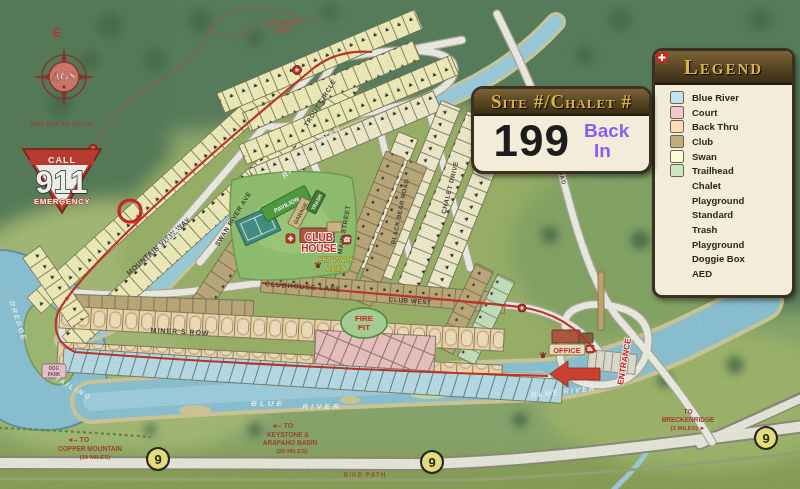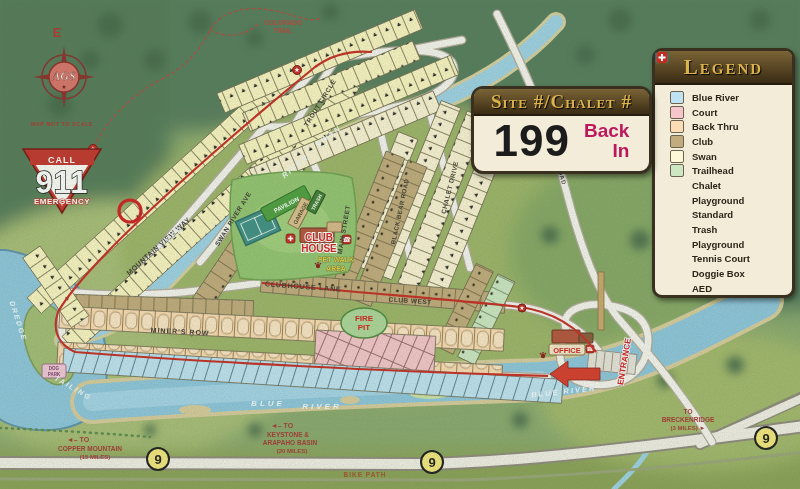--- a/index.html
+++ b/index.html
@@ -12,21 +12,21 @@
   #legend .panel-head{font-size:21px;letter-spacing:2px;line-height:32px;height:32px;}
   .lg-row{display:flex;align-items:center;height:14.7px;padding-left:14px;}
   .lg-ic{width:15px;height:13px;display:flex;align-items:center;justify-content:center;flex:0 0 15px;}
   .lg-sw{width:12px;height:11px;border:1px solid #6b6350;border-radius:2px;}
   .lg-lb{font-size:9.5px;font-weight:bold;color:#2b2418;padding-left:8px;white-space:nowrap;}
   
   #sitesign{left:471px;top:86px;width:181px;height:88px;border-radius:12px;}
   #sitesign .panel-head{font-size:19px;letter-spacing:1px;line-height:25px;height:25px;border-radius:8px 8px 0 0;}
   #sitesign .body{display:flex;align-items:center;justify-content:center;gap:14px;height:50px;}
   #sitesign .num{font-size:44px;font-weight:bold;color:#1c1c1c;letter-spacing:1px;}
-  #sitesign .ori{font-size:19px;font-weight:bold;color:#be185d;line-height:20px;text-align:right;}
+  #sitesign .ori{font-size:19px;font-weight:bold;color:#8b5cf6;line-height:20px;text-align:left;}
   #sitesign .ori .l2{padding-left:10px;}
   
   #speed{left:577px;top:201px;width:48px;height:71px;background:#fdfdf8;border:3px solid #c22020;border-radius:7px;box-shadow:1px 2px 3px rgba(0,0,0,.4);color:#c22020;text-align:center;font-weight:bold;box-sizing:border-box;}
   #speed .s1{font-size:9px;line-height:10px;margin-top:3px;}
   #speed .s2{font-size:9px;line-height:9px;}
   #speed .v{font-size:26px;line-height:26px;letter-spacing:-1px;}
   #speed .u{font-size:8.5px;line-height:9px;}
   .svgtext{font-family:"Liberation Sans",sans-serif;}
 </style>
 </head>
@@ -505,30 +505,20 @@
               </g>
               <circle cx="7" cy="9.6" r="1" fill="#6b6350"></circle>
               <path d="M1,12 Q7,10.5 13,12" stroke="#4e8a3e" fill="none"></path>
             </svg>
           </span>
           <span class="lg-lb">Playground</span>
         </div>
     <div class="lg-row">
           <span class="lg-ic">
             <svg width="14" height="13">
-              <rect x="0.5" y="2" width="13" height="9" fill="#3f8f86" stroke="#2e6e66"></rect>
-              <rect x="2.5" y="3.5" width="9" height="6" fill="none" stroke="#e8f2ee" stroke-width="0.8"></rect>
-              <line x1="7" y1="3.5" x2="7" y2="9.5" stroke="#e8f2ee" stroke-width="0.8"></line>
-            </svg>
-          </span>
-          <span class="lg-lb">Tennis Court</span>
-        </div>
-    <div class="lg-row">
-          <span class="lg-ic">
-            <svg width="14" height="13">
               <circle cx="7" cy="8" r="3" fill="#8a1f1a"></circle>
               <circle cx="3.4" cy="5" r="1.3" fill="#8a1f1a"></circle>
               <circle cx="7" cy="3.6" r="1.3" fill="#8a1f1a"></circle>
               <circle cx="10.6" cy="5" r="1.3" fill="#8a1f1a"></circle>
             </svg>
           </span>
           <span class="lg-lb">Doggie Box</span>
         </div>
     <div class="lg-row">
           <span class="lg-ic">

